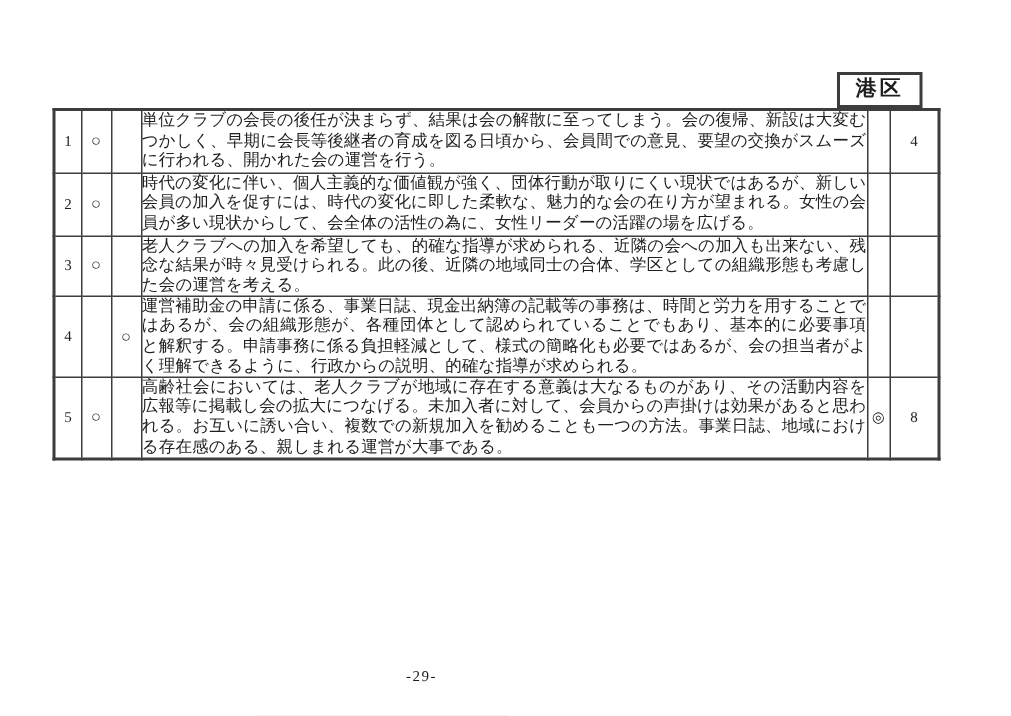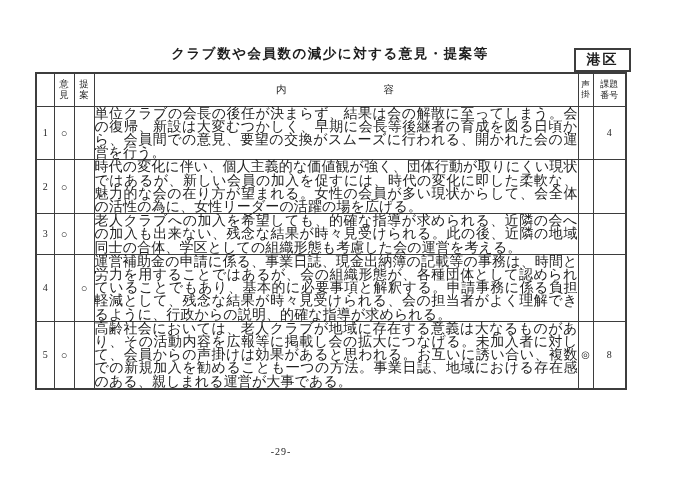--- a/index.html
+++ b/index.html
@@ -10,21 +10,21 @@
     font-family:"Liberation Serif","DejaVu Serif",serif;
     color:#1e1e1e;
     overflow:hidden;
   }
   .doc-title{
     position:absolute;top:45px;left:35px;width:590px;
     text-align:center;
     font-size:13.5px;font-weight:bold;letter-spacing:1.5px;
   }
   .ward-box{
-    position:absolute;top:48px;left:574px;width:53px;height:20px;
+    position:absolute;top:48px;left:558px;width:53px;height:20px;
     border:2px solid #3d3d3d;
     text-align:center;line-height:20px;
     font-size:14px;letter-spacing:2px;font-weight:bold;
     background:#fff;
   }
   table.main{
     position:absolute;top:72px;left:35px;
     width:590px;
     border-collapse:collapse;
     table-layout:fixed;
@@ -49,66 +49,52 @@
     font-size:10.5px;letter-spacing:2px;
   }
   td.num{
     text-align:center;font-size:10px;
   }
   td.mark{
     text-align:center;font-size:11px;color:#2a2a2a;
   }
   td.mark.dbl{font-size:10px;}
   td.content{
-    font-size:14px;
+    font-size:11px;
     line-height:13.2px;
     padding:2px 4px 2px 5px;
     text-align:justify;
     vertical-align:middle;
     letter-spacing:0.1px;
   }
   .page-num{
     position:absolute;top:446px;left:0;width:562px;
     text-align:center;font-size:10px;letter-spacing:1px;
   }
 </style>
 </head>
 <body>
 
 <div class="page">
 
-  <div class="doc-title">クラブ数や会員数の減少に対する意見・提案等</div>
 
   <div class="ward-box">
     <span>港区</span>
   </div>
 
   <table class="main">
     <colgroup>
       <col style="width:18px">
         <col style="width:20px">
         <col style="width:20px">
       <col style="width:484px">
         <col style="width:15px">
         <col style="width:33px">
     </colgroup>
     <tbody>
-        <tr style="height:33px">
-      <th class="hdr"></th>
-      <th class="hdr"><span class="vstack">意見</span></th>
-      <th class="hdr"><span class="vstack">提案</span></th>
-      <th class="hdr">
-        <div class="hdr-content">
-          <span>内</span>
-          <span>容</span>
-        </div>
-      </th>
-      <th class="hdr"><span class="vstack small">声掛</span></th>
-      <th class="hdr"><span class="wrap2">課題番号</span></th>
-    </tr>
 
     <tr style="height:42px">
       <td class="num">1</td>
       <td class="mark">○</td>
       <td class="mark"></td>
       <td class="content">単位クラブの会長の後任が決まらず、結果は会の解散に至ってしまう。会の復帰、新設は大変むつかしく、早期に会長等後継者の育成を図る日頃から、会員間での意見、要望の交換がスムーズに行われる、開かれた会の運営を行う。</td>
       <td class="mark dbl"></td>
       <td class="num">4</td>
     </tr>
 
@@ -127,21 +113,21 @@
       <td class="mark"></td>
       <td class="content">老人クラブへの加入を希望しても、的確な指導が求められる、近隣の会への加入も出来ない、残念な結果が時々見受けられる。此の後、近隣の地域同士の合体、学区としての組織形態も考慮した会の運営を考える。</td>
       <td class="mark dbl"></td>
       <td class="num"></td>
     </tr>
 
     <tr style="height:42px">
       <td class="num">4</td>
       <td class="mark"></td>
       <td class="mark">○</td>
-      <td class="content">運営補助金の申請に係る、事業日誌、現金出納簿の記載等の事務は、時間と労力を用することではあるが、会の組織形態が、各種団体として認められていることでもあり、基本的に必要事項と解釈する。申請事務に係る負担軽減として、残念な結果が時々見受けられる、会の担当者がよく理解できるように、行政からの説明、的確な指導が求められる。</td>
+      <td class="content">運営補助金の申請に係る、事業日誌、現金出納簿の記載等の事務は、時間と労力を用することではあるが、会の組織形態が、各種団体として認められていることでもあり、基本的に必要事項と解釈する。申請事務に係る負担軽減として、様式の簡略化も必要ではあるが、会の担当者がよく理解できるように、行政からの説明、的確な指導が求められる。</td>
       <td class="mark dbl"></td>
       <td class="num"></td>
     </tr>
 
     <tr style="height:41px">
       <td class="num">5</td>
       <td class="mark">○</td>
       <td class="mark"></td>
       <td class="content">高齢社会においては、老人クラブが地域に存在する意義は大なるものがあり、その活動内容を広報等に掲載し会の拡大につなげる。未加入者に対して、会員からの声掛けは効果があると思われる。お互いに誘い合い、複数での新規加入を勧めることも一つの方法。事業日誌、地域における存在感のある、親しまれる運営が大事である。</td>
       <td class="mark dbl">◎</td>

